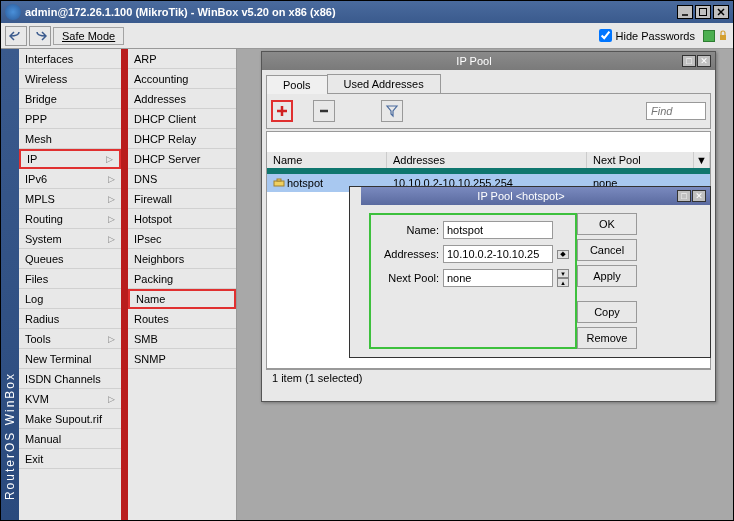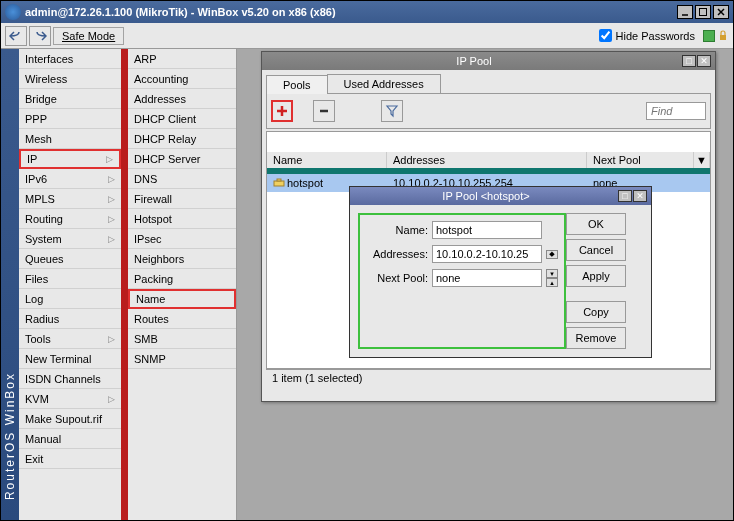--- a/index.html
+++ b/index.html
@@ -290,21 +290,21 @@
                 <span>hotspot</span>
               </div>
               <div class="cell col-addr">10.10.0.2-10.10.255.254</div>
               <div class="cell col-next">none</div>
             </div>
           </div>
         </div>
         <div class="statusbar">1 item (1 selected)</div>
       </div>
 
-      <div class="dialog" style="left:112px; top:137px; width:303px;">
+      <div class="dialog" style="left:112px; top:137px; width:362px;padding-left:11px;">
         <div class="inner-titlebar active">
           <span class="t">IP Pool &lt;hotspot&gt;</span>
           <div class="inner-win-btns">
             <div class="inner-win-btn">□</div>
             <div class="inner-win-btn">✕</div>
           </div>
         </div>
         <div class="dlg-body">
           <div class="dlg-fields">
             <div class="fld-row">

